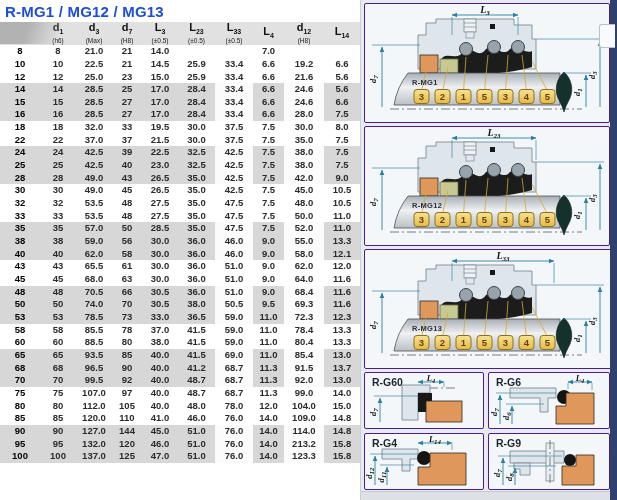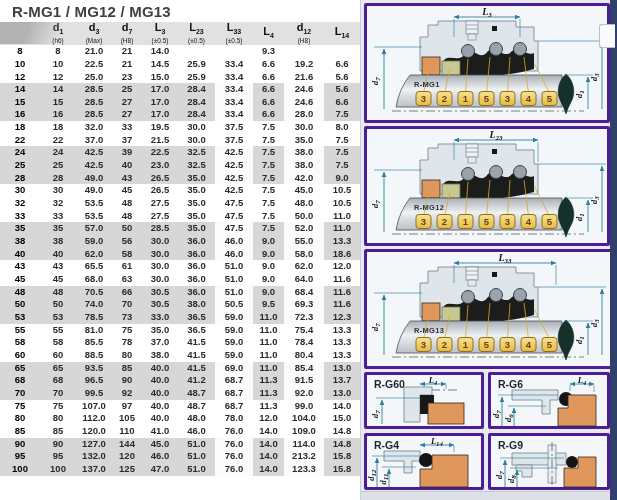--- a/index.html
+++ b/index.html
@@ -1,40 +1,40 @@
 <!DOCTYPE html>
 <html><head>
 <meta charset="utf-8">
 <style>
   html,body{margin:0;padding:0;background:#fff;}
   .page{position:relative;width:617px;height:500px;overflow:hidden;background:#fff;
         font-family:"Liberation Sans",sans-serif;}
 
   
   .left{position:absolute;left:0;top:0;width:360px;height:500px;}
-  .title{height:19px;padding:3px 0 0 12px;font-size:15px;font-weight:700;color:#404040;letter-spacing:.2px;}
+  .title{height:19px;padding:3px 0 0 5px;font-size:15px;font-weight:700;color:#1d4ed8;letter-spacing:.2px;}
   table.dim{border-collapse:collapse;table-layout:fixed;width:360px;}
   table.dim th,table.dim td{padding:0;text-align:center;vertical-align:middle;}
   thead th{height:22px;background:#e1e1e1;font-weight:700;position:relative;}
   .hsym{font-size:11px;line-height:11px;color:#111;}
   .hsym sub{font-size:7px;}
   .htol{font-size:6.5px;line-height:8px;font-weight:400;color:#222;}
   tbody td{height:12.66px;font-size:9.5px;font-weight:600;color:#2b2b2b;line-height:12.66px;}
   tbody td.c0{font-weight:700;color:#000;}
   tr.band td{background:#d7d7d7;}
   tr.band td.wstripe{background:#fbfbfb;}
   .corner-shade{position:absolute;left:0;top:22px;width:98px;height:22px;z-index:2;pointer-events:none;
         background:linear-gradient(110deg,#b2b2b2 28%,rgba(178,178,178,0) 62%);}
 
   
   .right{position:absolute;left:360px;top:0;width:257px;height:500px;background:#e7ebef;border-left:1px solid #c8d0d7;box-sizing:border-box;}
   .navy{position:absolute;right:0;top:0;width:7px;height:500px;background:#31406b;}
   .bottomband{position:absolute;left:0;top:491px;width:250px;height:9px;background:#dde1e6;border-top:1px solid #c2c9d0;box-sizing:border-box;}
   .tab{position:absolute;right:2px;top:24px;width:15px;height:22px;background:#f8fafb;border:1px solid #b9c2cc;border-right:none;border-radius:3px 0 0 3px;z-index:3;}
-  .dbox{position:absolute;background:#f4f7f9;border:3px solid #4c1d95;border-radius:2px;box-sizing:border-box;}
+  .dbox{position:absolute;background:#f4f7f9;border:1px solid #4c1d95;border-radius:2px;box-sizing:border-box;}
   #box-mg1 {left:3px;top:3px;  width:246px;height:120px;}
   #box-mg12{left:3px;top:126px;width:246px;height:120px;text-align:right;}
   #box-mg13{left:3px;top:249px;width:272px;height:120px;}
   #box-g60 {left:3px;  top:372px;width:120px;height:57px;}
   #box-g6  {left:127px;top:372px;width:122px;height:57px;}
   #box-g4  {left:3px;  top:433px;width:120px;height:57px;}
   #box-g9  {left:127px;top:433px;width:122px;height:57px;}
   .dsvg{position:absolute;left:1px;top:1px;}
   .slabel{position:absolute;left:7px;top:3px;font-size:10.5px;font-weight:700;color:#1c2430;z-index:2;}
 
@@ -164,21 +164,21 @@
       </thead>
       <tbody>
           <tr>
             <td class="c0">8</td>
             <td>8</td>
             <td>21.0</td>
             <td>21</td>
             <td>14.0</td>
             <td></td>
             <td class="wstripe"></td>
-            <td>9.3</td>
+            <td>7.0</td>
             <td class="wstripe"></td>
             <td></td>
           </tr>
           <tr>
             <td class="c0">10</td>
             <td>10</td>
             <td>22.5</td>
             <td>21</td>
             <td>14.5</td>
             <td>25.9</td>
@@ -358,21 +358,21 @@
           <tr class="band">
             <td class="c0">40</td>
             <td>40</td>
             <td>62.0</td>
             <td>58</td>
             <td>30.0</td>
             <td>36.0</td>
             <td class="wstripe">46.0</td>
             <td>9.0</td>
             <td class="wstripe">58.0</td>
-            <td>18.6</td>
+            <td>12.1</td>
           </tr>
           <tr>
             <td class="c0">43</td>
             <td>43</td>
             <td>65.5</td>
             <td>61</td>
             <td>30.0</td>
             <td>36.0</td>
             <td class="wstripe">51.0</td>
             <td>9.0</td>
@@ -419,32 +419,20 @@
             <td class="c0">53</td>
             <td>53</td>
             <td>78.5</td>
             <td>73</td>
             <td>33.0</td>
             <td>36.5</td>
             <td class="wstripe">59.0</td>
             <td>11.0</td>
             <td class="wstripe">72.3</td>
             <td>12.3</td>
-          </tr>
-          <tr>
-            <td class="c0">55</td>
-            <td>55</td>
-            <td>81.0</td>
-            <td>75</td>
-            <td>35.0</td>
-            <td>36.5</td>
-            <td class="wstripe">59.0</td>
-            <td>11.0</td>
-            <td class="wstripe">75.4</td>
-            <td>13.3</td>
           </tr>
           <tr>
             <td class="c0">58</td>
             <td>58</td>
             <td>85.5</td>
             <td>78</td>
             <td>37.0</td>
             <td>41.5</td>
             <td class="wstripe">59.0</td>
             <td>11.0</td>

